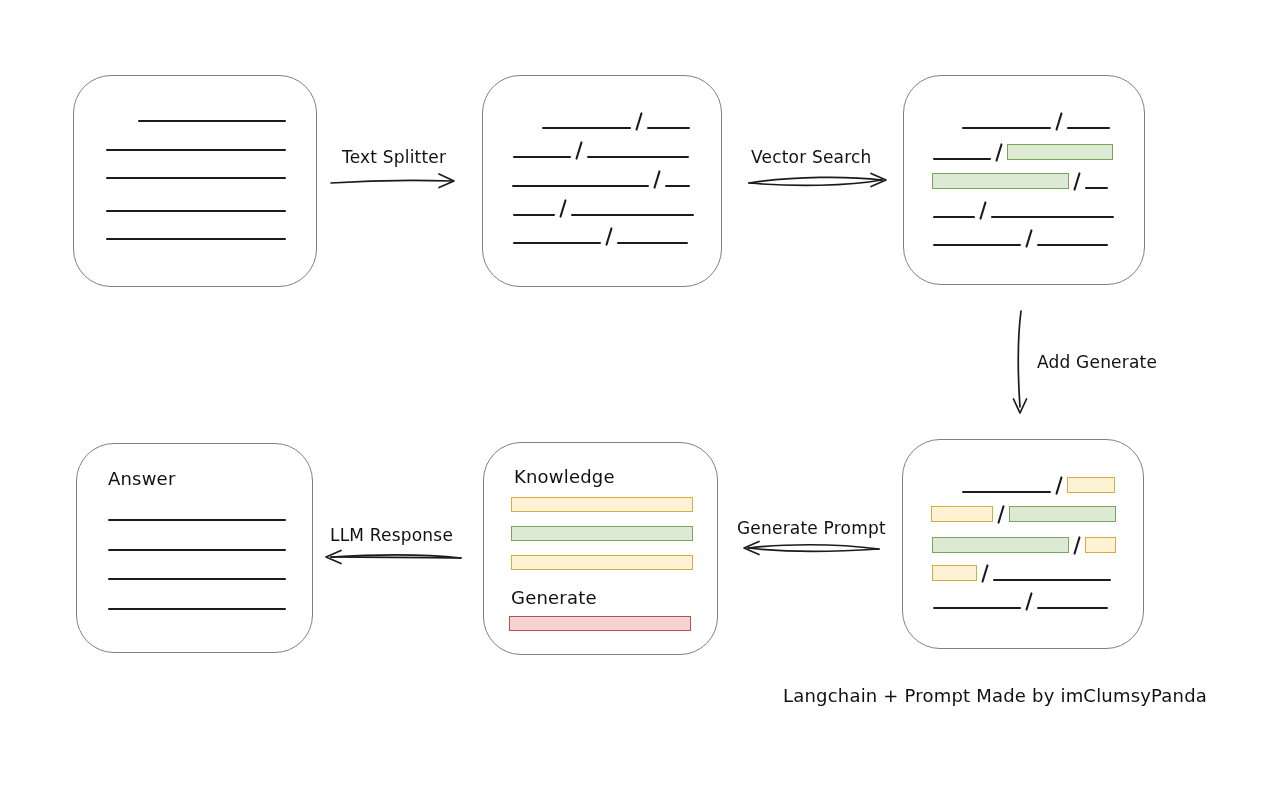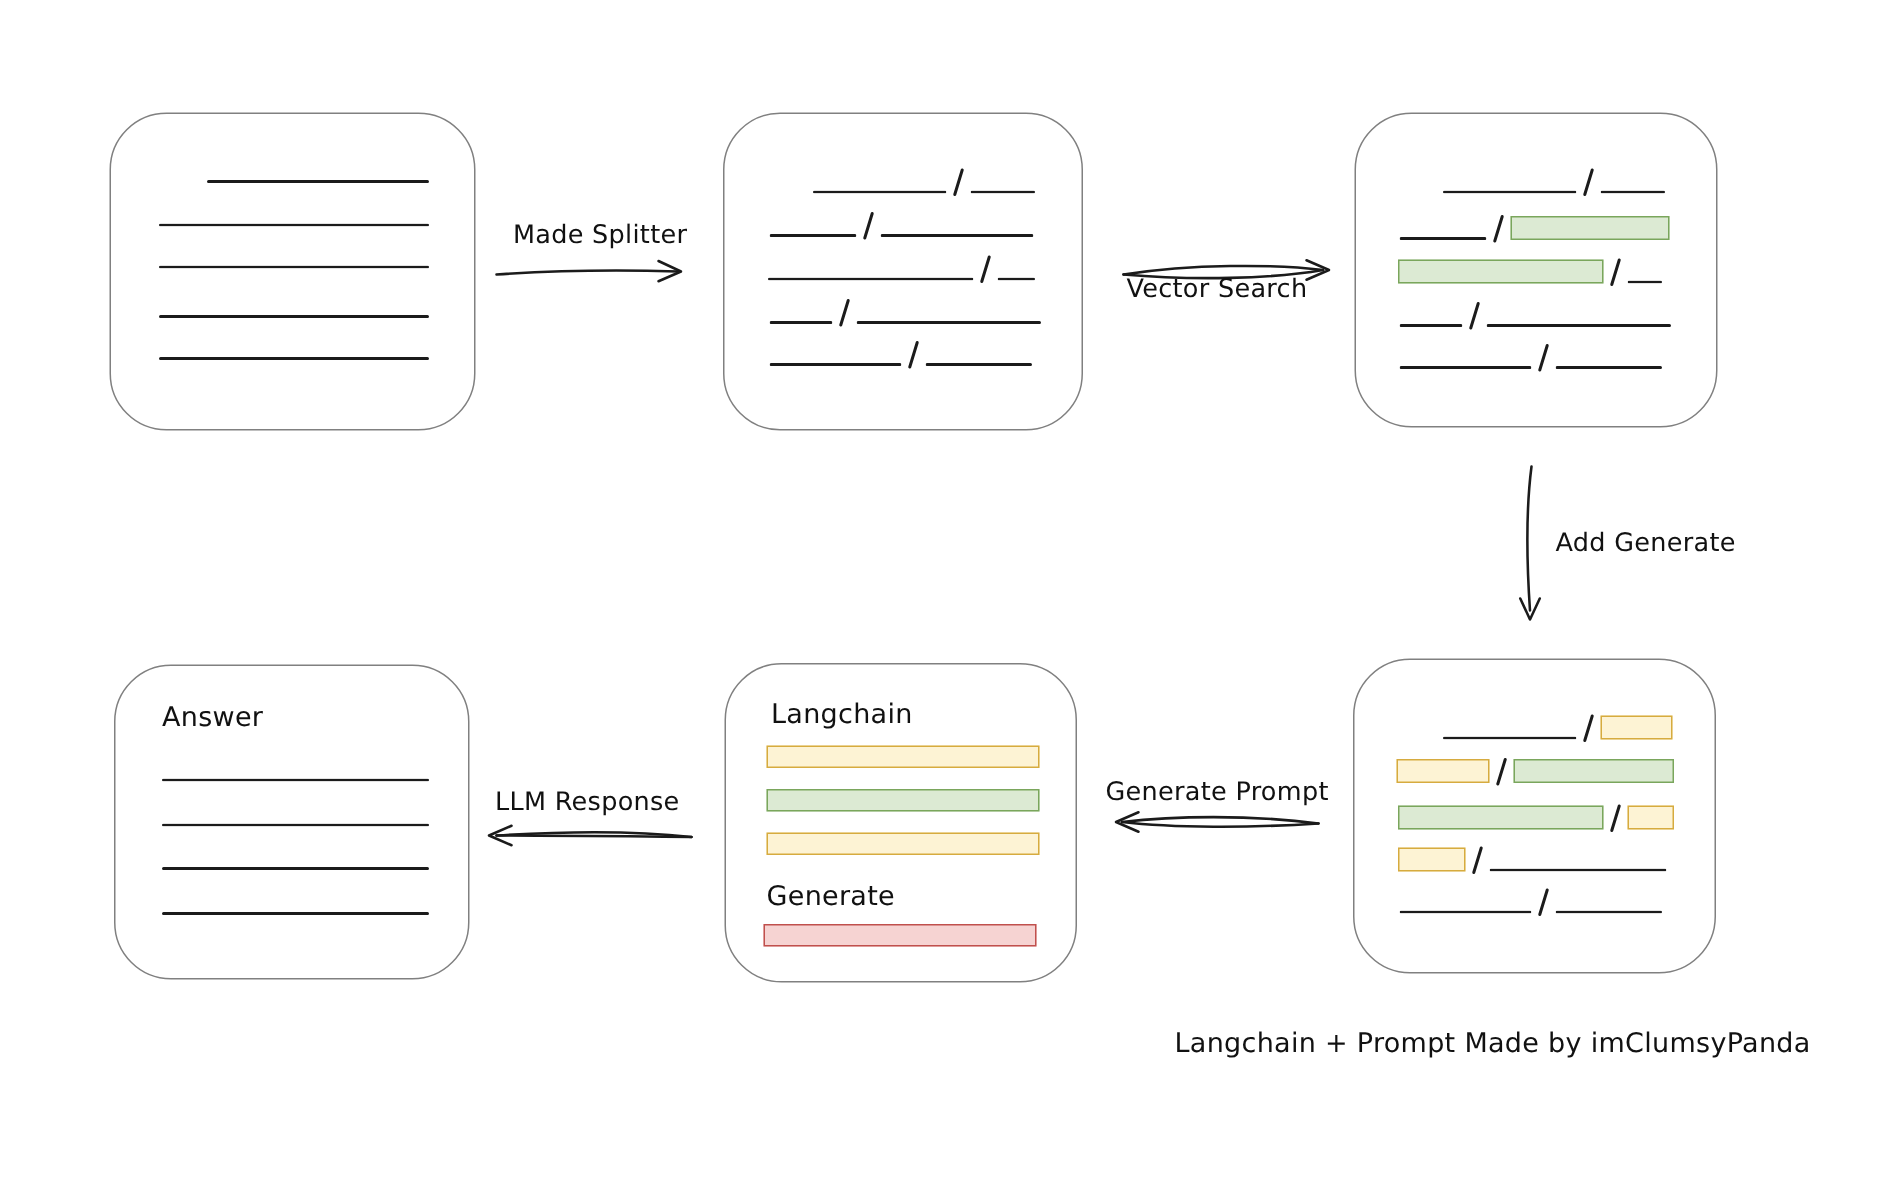--- a/index.html
+++ b/index.html
@@ -163,21 +163,21 @@
         <div class="seg-line" style="width: 118px;"></div>
       </div>
       <div class="seg-row" style="left: 30px; top: 153px;">
         <div class="seg-line" style="width: 88px;"></div>
         <div class="slash-mark"></div>
         <div class="seg-line" style="width: 71px;"></div>
       </div>
     </div>
 
   <div class="box" id="box-prompt" style="left:483px; top:442px; width:235px; height:213px;">
-    <div class="box-title" style="left:30px; top:23px;">Langchain</div>
+    <div class="box-title" style="left:30px; top:23px;">Knowledge</div>
     <div class="bars" id="knowledge-bars" style="left:27px; top:54px;">
         <div class="bar yellow"></div>
         <div class="bar green"></div>
         <div class="bar yellow"></div>
       </div>
     <div class="box-title" style="left:27px; top:144px;">Generate</div>
     <div class="bars" id="question-bars" style="left:25px; top:173px;">
         <div class="bar red"></div>
       </div>
   </div>
@@ -191,20 +191,20 @@
         <div class="seg-line" style="width: 178px;"></div>
       </div>
       <div class="seg-row" style="left: 31px; top: 120px;">
         <div class="seg-line" style="width: 178px;"></div>
       </div>
       <div class="seg-row" style="left: 31px; top: 150px;">
         <div class="seg-line" style="width: 178px;"></div>
       </div>
     </div>
 
-  <div class="lbl" style="left:342px; top:147px;">Made Splitter</div>
-  <div class="lbl" style="left:751px; top:147px;margin-top:36px;">Vector Search</div>
+  <div class="lbl" style="left:342px; top:147px;">Text Splitter</div>
+  <div class="lbl" style="left:751px; top:147px;">Vector Search</div>
   <div class="lbl" style="left:1037px; top:352px;">Add Generate</div>
   <div class="lbl" style="left:737px; top:518px;">Generate Prompt</div>
   <div class="lbl" style="left:330px; top:525px;text-align:right;">LLM Response</div>
 
   <div class="attribution" style="left:783px; top:685px;">Langchain + Prompt Made by imClumsyPanda</div>
 </div>
 
 </body></html>

